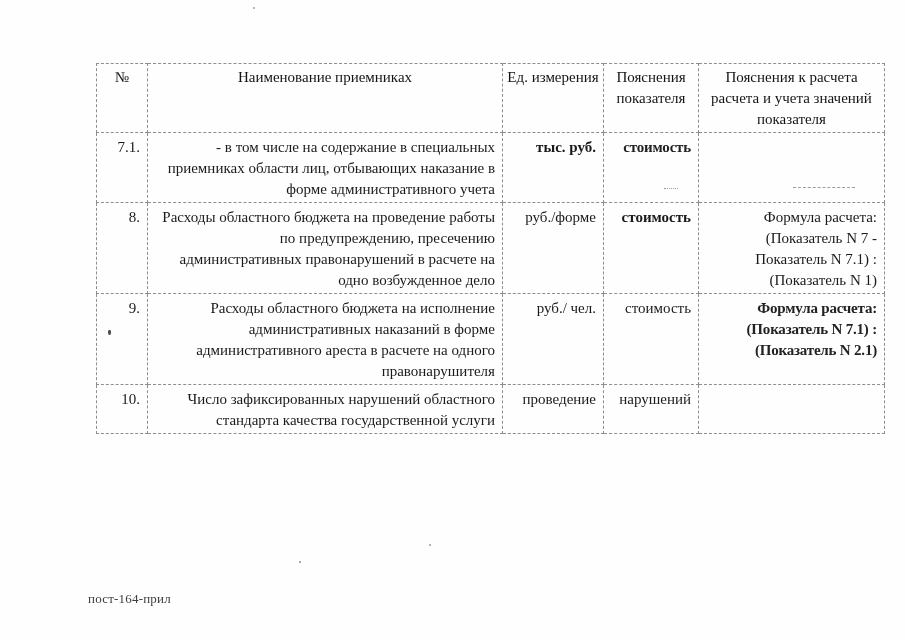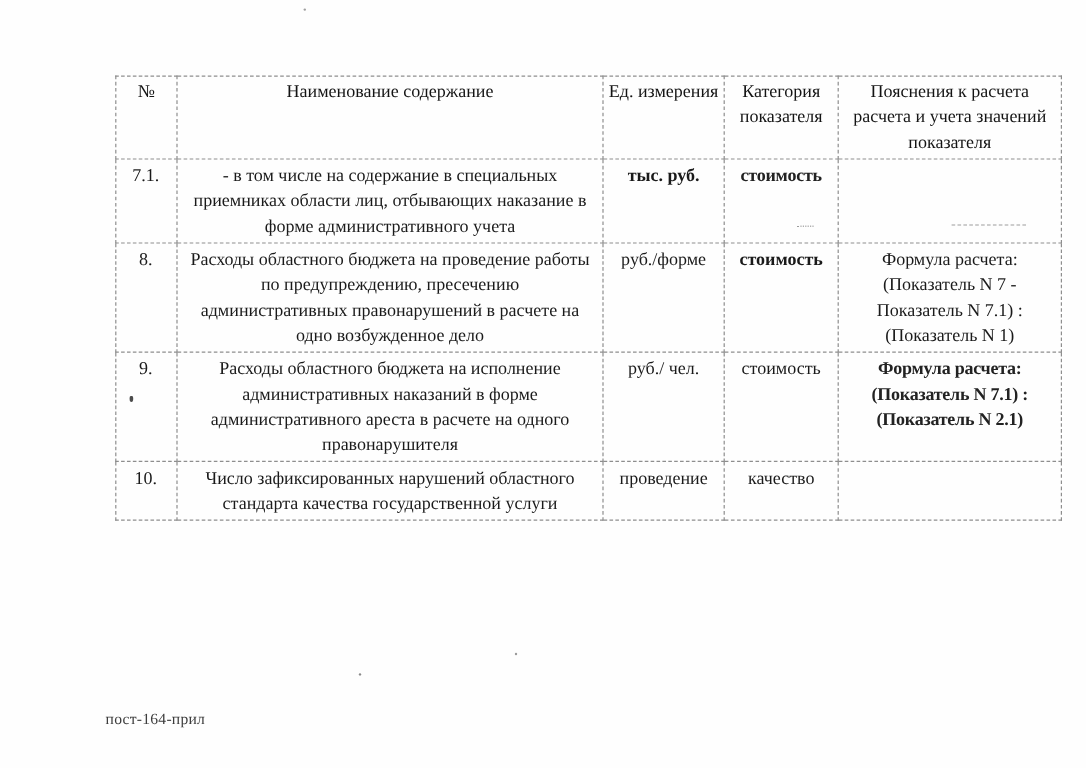--- a/index.html
+++ b/index.html
@@ -32,21 +32,21 @@
     overflow: hidden;
   }
   .doc-table th {
     font-weight: normal;
     text-align: center;
     padding: 3px 4px 2px 4px;
     color: #141414;
   }
   .doc-table td {
     padding: 4px 7px 2px 7px;
-    text-align: center;
+    text-align: right;
   }
   .doc-table td.num-cell {
     padding-left: 6px;
   }
   .doc-table td.expl-cell {
     white-space: pre-line;
   }
   .b700 { font-weight: bold; }
   .b600 { font-weight: bold; color: #222; letter-spacing: -0.2px; }
   .footer-label {
@@ -96,23 +96,23 @@
     <colgroup>
       <col style="width:51px">
       <col style="width:355px">
       <col style="width:101px">
       <col style="width:95px">
       <col style="width:186px">
     </colgroup>
     <thead>
       <tr style="height:64px">
         <th>№</th>
-        <th>Наименование содержание</th>
+        <th>Наименование приемниках</th>
         <th>Ед. измерения</th>
-        <th>Категория показателя</th>
+        <th>Пояснения показателя</th>
         <th>Пояснения к расчета расчета и учета значений показателя</th>
       </tr>
     </thead>
     <tbody>
       <tr style="height:63px">
         <td class="num-cell">7.1.</td>
         <td>- в том числе на содержание в специальных приемниках области лиц, отбывающих наказание в форме административного учета</td>
         <td class="b700">тыс. руб.</td>
         <td class="b600">стоимость</td>
         <td class="expl-cell"></td>
@@ -133,21 +133,21 @@
         <td>руб./ чел.</td>
         <td>стоимость</td>
         <td class="expl-cell b600">Формула расчета:
 (Показатель N 7.1) :
 (Показатель N 2.1)</td>
       </tr>
       <tr style="height:44px">
         <td class="num-cell">10.</td>
         <td>Число зафиксированных нарушений областного стандарта качества государственной услуги</td>
         <td>проведение</td>
-        <td>качество</td>
+        <td>нарушений</td>
         <td class="expl-cell"></td>
       </tr>
     </tbody>
   </table>
 
   <div class="footer-label">пост-164-прил</div>
 
   <div class="speck s1"></div>
   <div class="speck s2"></div>
   <div class="speck s3"></div>

